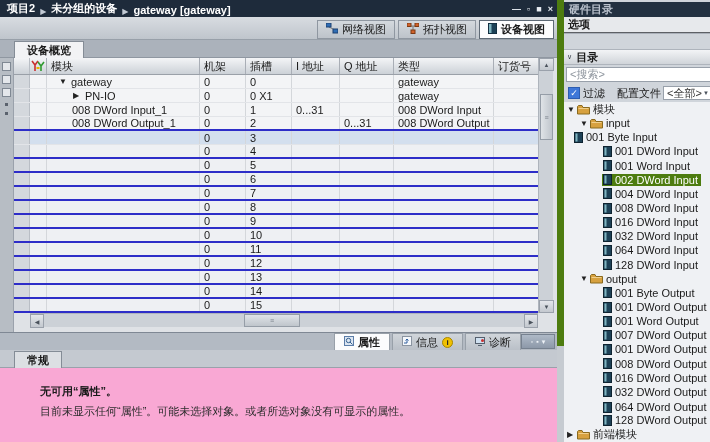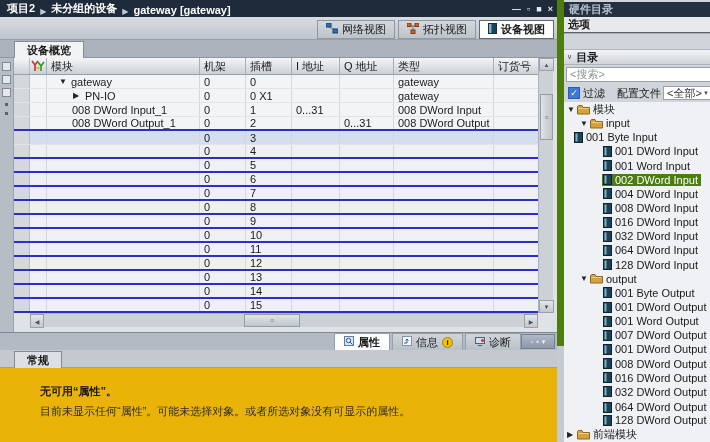--- a/index.html
+++ b/index.html
@@ -68,21 +68,21 @@
   .insp-tab{height:16px;padding:0 9px;display:flex;align-items:center;gap:4px;
     background:linear-gradient(#d0d5da,#bac0c8);border:1px solid #98a0a9;cursor:pointer;}
   .insp-tab.active{background:#fbfcfd;font-weight:bold;border-bottom:1px solid #fbfcfd;}
   .badge{width:11px;height:11px;border-radius:50%;background:#f0c000;border:1px solid #a68600;
     color:#222;font-size:8px;font-weight:bold;display:flex;align-items:center;justify-content:center;box-sizing:border-box;}
   .insp-corner{position:absolute;right:2px;top:334px;width:34px;height:15px;background:linear-gradient(#aeb9c7,#8d99a9);
     border:1px solid #76818f;display:flex;align-items:center;justify-content:center;gap:3px;color:#eef2f7;font-size:7px;box-sizing:border-box;}
   .subtabrow{left:0;top:350px;width:557px;height:18px;background:#c4c9d0;border-bottom:1px solid #9aa1ab;box-sizing:border-box;}
   .gentab{position:absolute;left:14px;top:351px;height:17px;padding:0 12px;background:#dcdfe3;
     border:1px solid #848c96;border-bottom:none;font-weight:bold;display:flex;align-items:center;}
-  .insp-content{left:0;top:368px;width:557px;height:74px;background:#eab308;}
+  .insp-content{left:0;top:368px;width:557px;height:74px;background:#f9a8d4;}
   .msg-title{position:absolute;left:40px;top:16px;font-weight:bold;}
   .msg-body{position:absolute;left:40px;top:36px;color:#2c2c2c;}
   
   #catalog{left:557px;top:0;width:153px;height:346px;background:#d0d5db;border-left:7px solid #4d7c0f;box-sizing:border-box;}
   .cat-title{position:absolute;left:0;top:2px;width:151px;height:15px;background:#233141;color:#b9c1cc;
     font-weight:bold;display:flex;align-items:center;padding-left:5px;box-sizing:border-box;}
   .cat-options{position:absolute;left:0;top:17px;width:151px;height:17px;background:#e7e9ec;
     border-bottom:2px groove #aab0b9;font-weight:bold;display:flex;align-items:center;padding-left:4px;box-sizing:border-box;}
   .cat-section{position:absolute;left:0;top:49px;width:151px;height:16px;
     background:linear-gradient(#f3f4f6,#d0d4d9);border-top:1px solid #aeb4bc;border-bottom:1px solid #aeb4bc;

